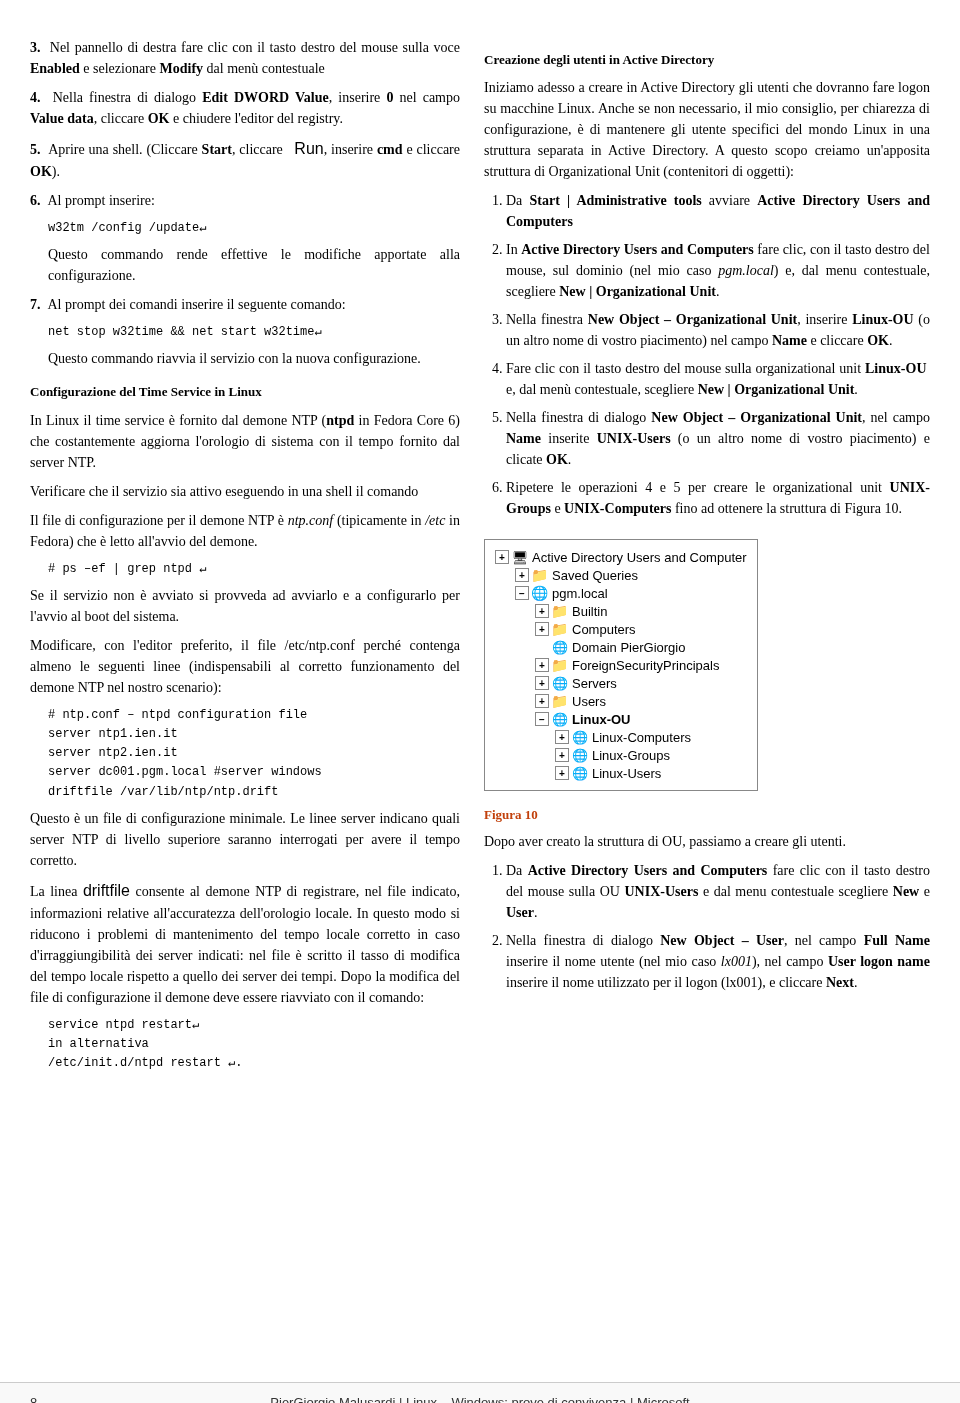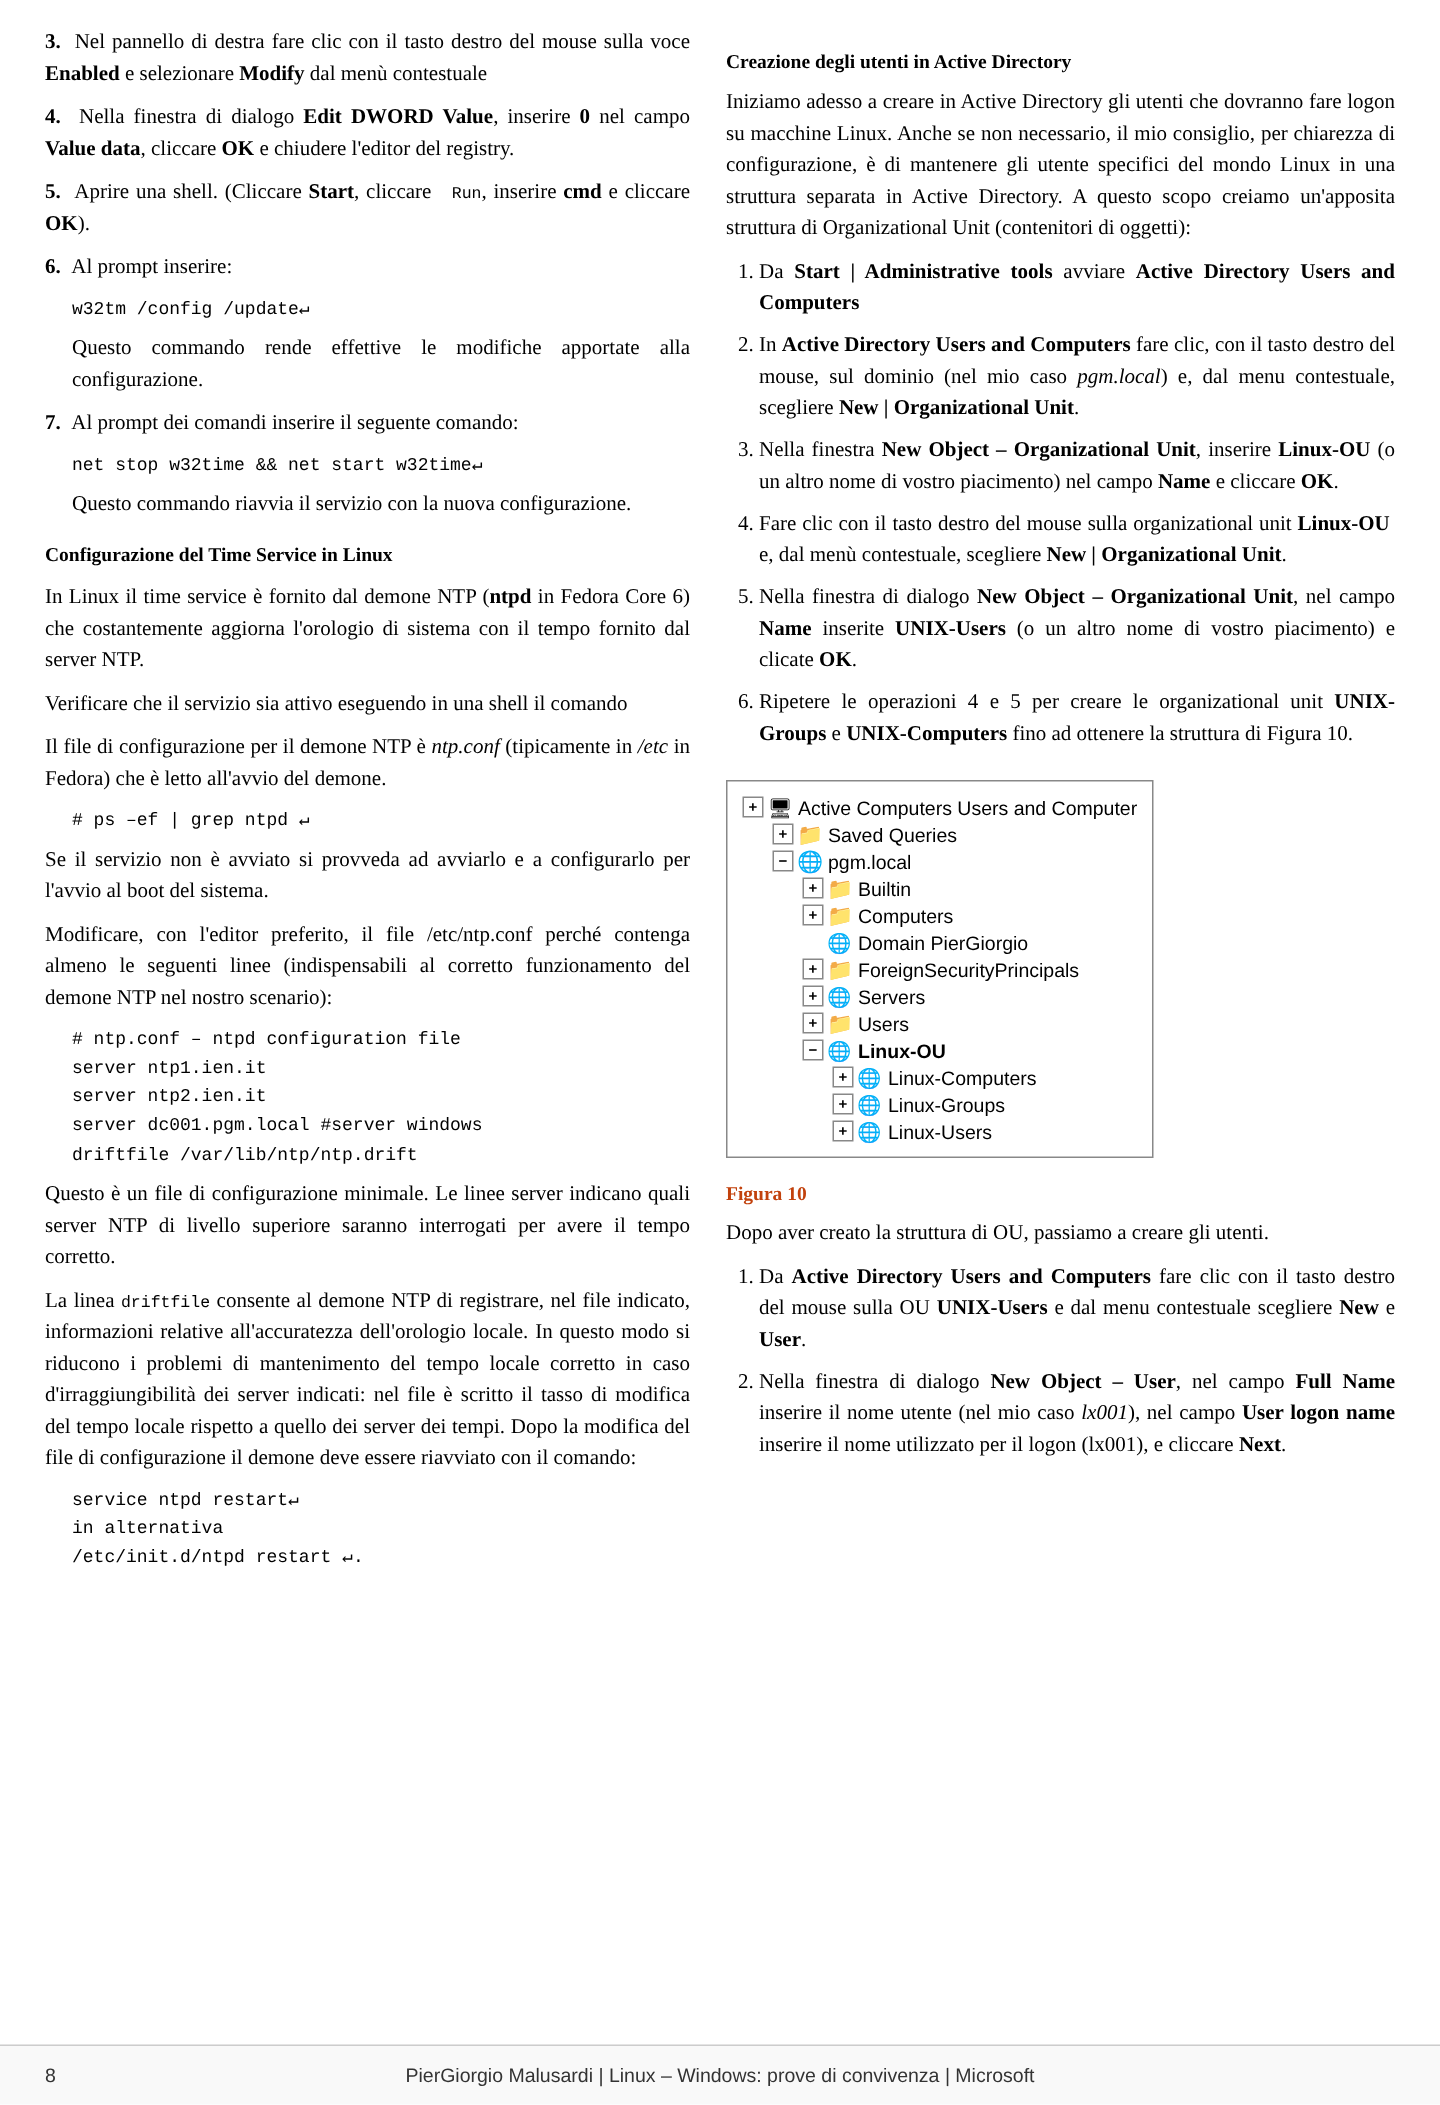--- a/index.html
+++ b/index.html
@@ -14,20 +14,21 @@
       width: 960px;
       min-height: 1403px;
       padding: 0;
       position: relative;
     }
     .content-area {
       display: flex;
       flex-direction: row;
       padding: 18px 30px 60px 30px;
       gap: 24px;
+      margin-top: 19px;
     }
     .left-col {
       flex: 0 0 430px;
       max-width: 430px;
     }
     .right-col {
       flex: 1;
     }
     p {
       margin-bottom: 8px;
@@ -43,22 +44,22 @@
     ol {
       margin-left: 22px;
       margin-bottom: 8px;
     }
     ol li {
       margin-bottom: 7px;
       line-height: 1.5;
       text-align: justify;
     }
     code, .code-inline {
-      font-family: Liberation Mono, monospace;
-      font-size: 11px;
+      font-family: Liberation Sans, sans-serif;
+      font-size: 16px;
       background: none;
     }
     .code-block {
       font-family: "Courier New", Courier, monospace;
       font-size: 12px;
       margin: 6px 0 6px 12px;
       line-height: 1.6;
       white-space: pre;
     }
     .indent {
@@ -230,21 +231,21 @@
         <li>
           Ripetere le operazioni 4 e 5 per creare le organizational unit <span class="bold">UNIX-Groups</span> e <span class="bold">UNIX-Computers</span> fino ad ottenere la struttura di Figura 10.
         </li>
       </ol>
 
       
       <div class="tree-container">
         <div class="tree-item">
           <div class="tree-expand">+</div>
           <span class="tree-icon computer-icon">🖥</span>
-          <span>Active Computers Users and Computer</span>
+          <span>Active Directory Users and Computer</span>
         </div>
         <div class="tree-item" style="padding-left:20px;">
           <div class="tree-expand">+</div>
           <span class="tree-icon folder-icon">📁</span>
           <span>Saved Queries</span>
         </div>
         <div class="tree-item" style="padding-left:20px;">
           <div class="tree-expand">−</div>
           <span class="tree-icon" style="font-size:14px;">🌐</span>
           <span>pgm.local</span>

